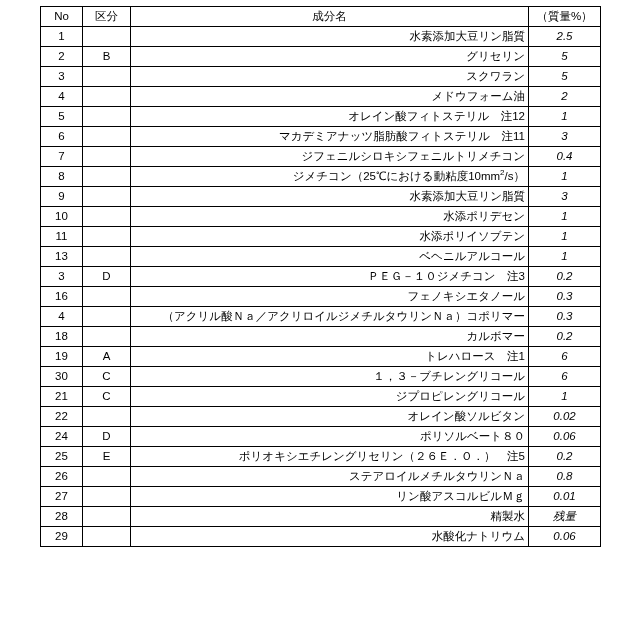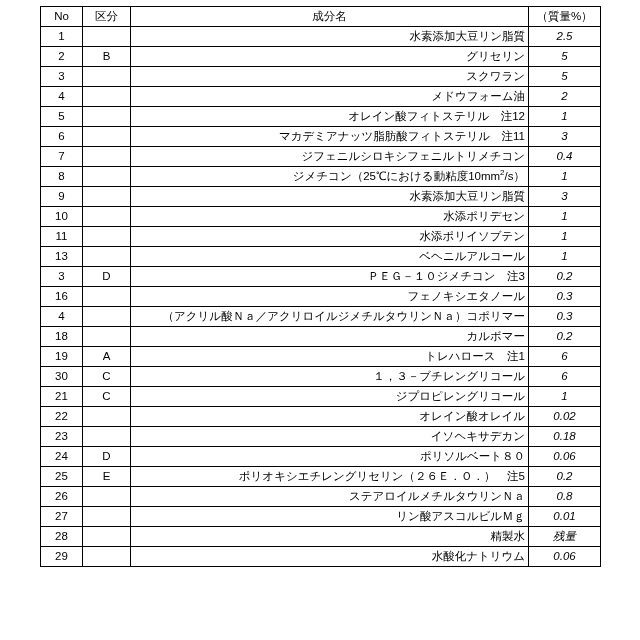--- a/index.html
+++ b/index.html
@@ -186,28 +186,22 @@
         </tr>
         <tr>
           <td class="no">21</td>
           <td class="cls">C</td>
           <td class="name">ジプロピレングリコール</td>
           <td class="amount">1</td>
         </tr>
         <tr>
           <td class="no">22</td>
           <td class="cls"></td>
-          <td class="name">オレイン酸オレイル</td>
+          <td class="name">オレイン酸ソルビタン</td>
           <td class="amount">0.02</td>
-        </tr>
-        <tr>
-          <td class="no">23</td>
-          <td class="cls"></td>
-          <td class="name">イソヘキサデカン</td>
-          <td class="amount">0.18</td>
         </tr>
         <tr>
           <td class="no">24</td>
           <td class="cls">D</td>
           <td class="name">ポリソルベート８０</td>
           <td class="amount">0.06</td>
         </tr>
         <tr>
           <td class="no">25</td>
           <td class="cls">E</td>

